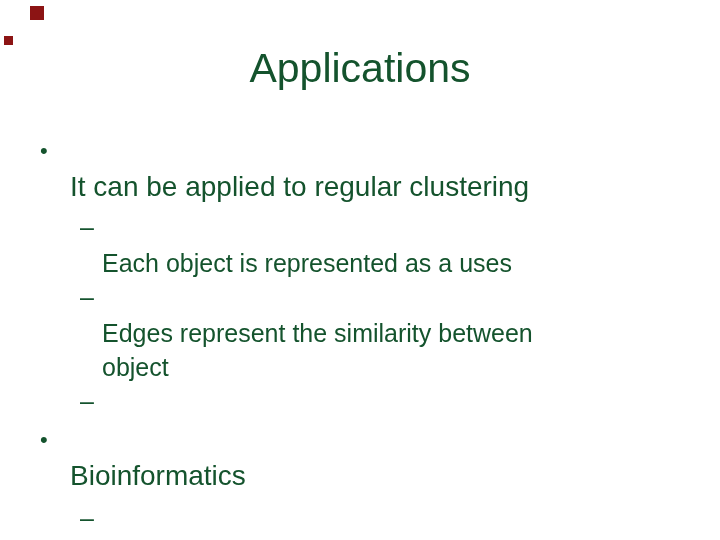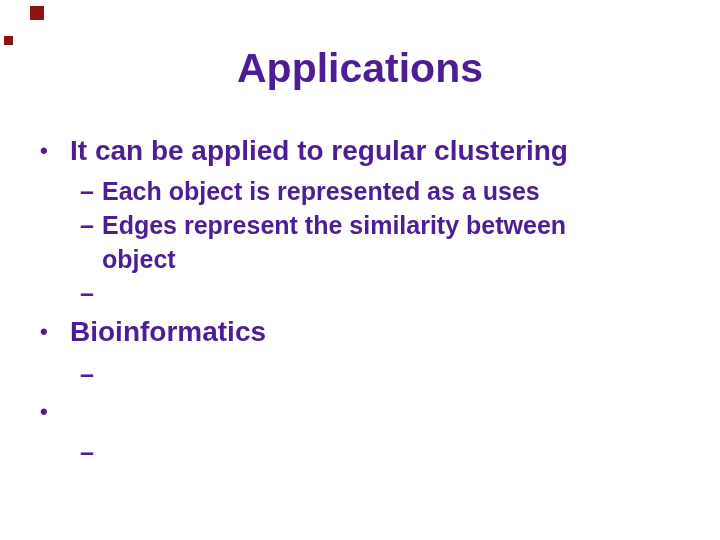--- a/index.html
+++ b/index.html
@@ -7,22 +7,21 @@
     padding: 0;
     background: #ffffff;
   }
   .slide {
     position: relative;
     width: 720px;
     height: 532px;
     background: #ffffff;
     overflow: hidden;
     font-family: "Liberation Sans", sans-serif;
-    color: #4c1d95;
-    font-weight: bold;
+    color: #14532d;
   }
   .corner-square {
     position: absolute;
     background: #8c1414;
   }
   .corner-square.large {
     left: 30px;
     top: 6px;
     width: 14px;
     height: 14px;
@@ -47,20 +46,21 @@
   .li {
     display: flex;
     align-items: flex-start;
   }
   .li .marker {
     flex: 0 0 auto;
     display: inline-block;
   }
   .li .txt {
     display: inline-block;
+    margin-top: 36px;
   }
   .lv1 {
     padding-left: 40px;
     font-size: 28px;
     line-height: 36px;
   }
   .lv1 .marker {
     width: 30px;
     font-size: 22px;
     line-height: 36px;

